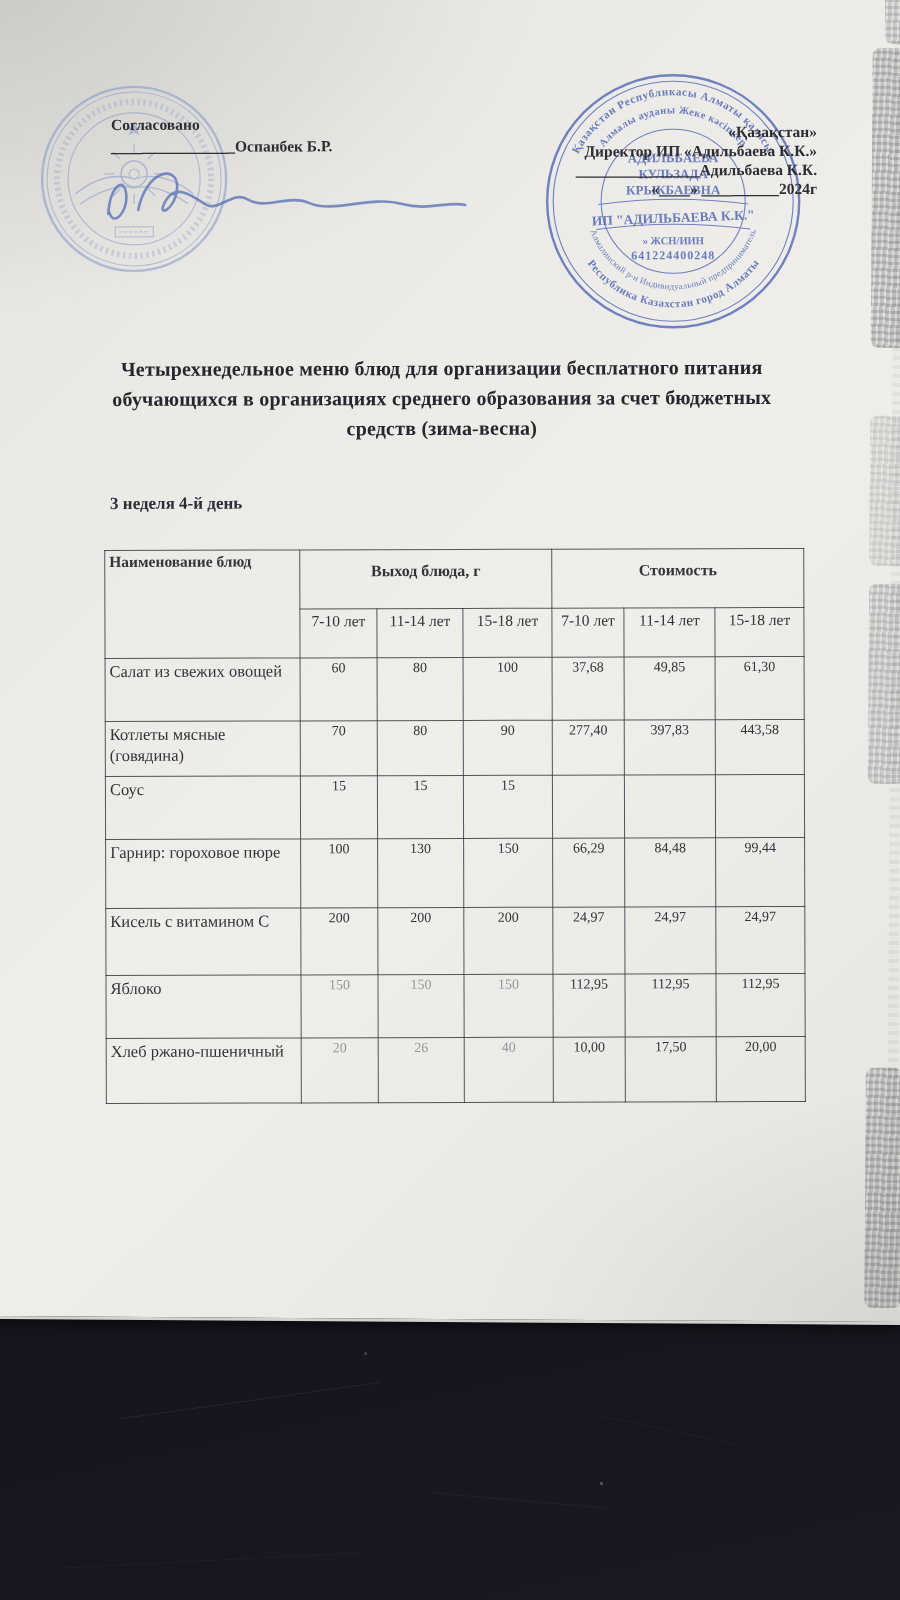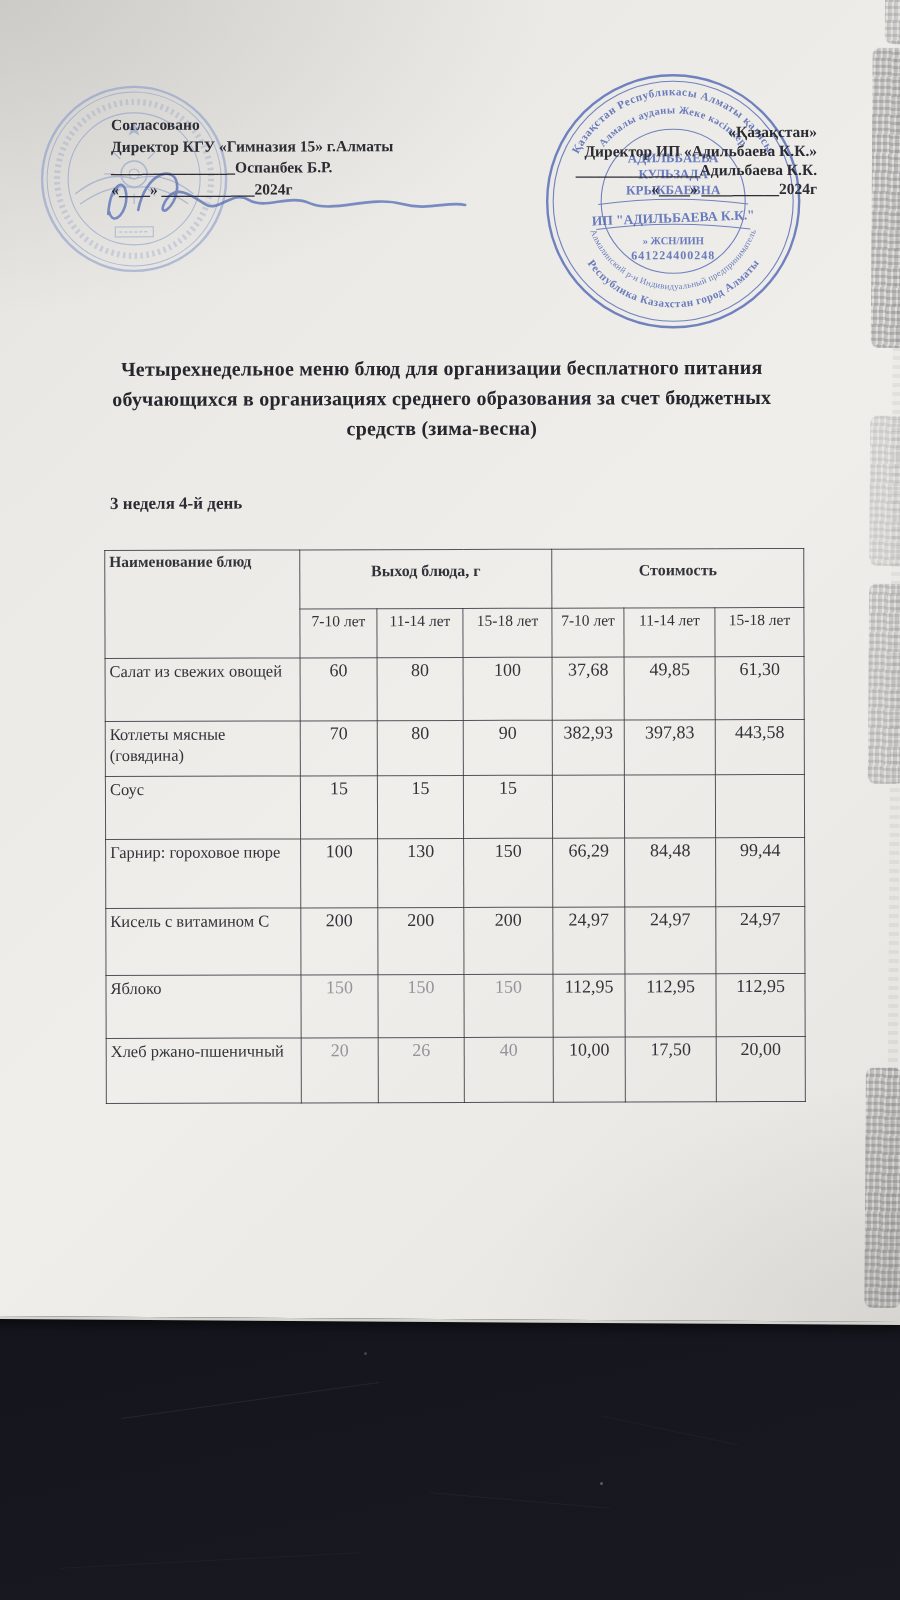--- a/index.html
+++ b/index.html
@@ -58,21 +58,21 @@
          font-weight:bold;font-size:20px;line-height:30px;color:#26272e;letter-spacing:.2px;}
   .subtitle{position:absolute;left:124px;top:500px;font-weight:bold;font-size:17px;color:#2c2d34;z-index:3;}
   
   table.menu{position:absolute;left:118px;top:556px;border-collapse:collapse;table-layout:fixed;
              width:699px;z-index:3;color:#33343b;}
   table.menu td{border:1px solid rgba(45,46,56,.8);padding:2px 4px;vertical-align:top;}
   td.name-h{font-weight:bold;font-size:15.5px;text-align:left;padding:6px 4px 0 6px;border-radius:19px;}
   tr.h1 td.grp{font-weight:bold;font-size:16px;text-align:center;height:44px;padding-top:12px;}
   tr.h2 td{font-weight:normal;font-size:15.5px;text-align:center;height:44px;line-height:20px;padding-top:2px;}
   td.nm{font-size:16.5px;text-align:left;padding:3px 4px 0 6px;line-height:21px;}
-  td.v{font-size:18px;text-align:center;padding-top:4px;}
+  td.v{font-size:14px;text-align:center;padding-top:4px;}
   tr.r0 td{height:58px;} tr.r1 td{height:50px;} tr.r2 td{height:58px;}
   tr.r3 td{height:64px;margin-top:16px;} tr.r4 td{height:62px;} tr.r5 td{height:58px;} tr.r6 td{height:60px;}
   td.faint{color:rgba(75,77,92,.55);}
   td.vb{vertical-align:bottom;padding-bottom:5px;}
   svg text{font-family:"Liberation Serif","DejaVu Serif",serif;}
 </style>
 </head>
 <body>
 
 <div class="scene">
@@ -159,23 +159,21 @@
           <text x="137" y="114" text-anchor="middle" font-size="13" font-weight="bold">КУЛЬЗАДА</text>
           <text x="137" y="130" text-anchor="middle" font-size="13" font-weight="bold">КРЫКБАЕВНА</text>
           <text x="137" y="158" text-anchor="middle" font-size="13.5" font-weight="bold" transform="rotate(-2 137 155)">ИП "АДИЛЬБАЕВА К.К."</text>
           <text x="137" y="180" text-anchor="middle" font-size="10.5" font-weight="bold">» ЖСН/ИИН</text>
           <text x="137" y="195" text-anchor="middle" font-size="12" font-weight="bold" letter-spacing="1">641224400248</text>
         </g>
       </svg>
 
       <div class="appr appr-left">
         <div>Согласовано</div>
-        <div>Директор КГУ «Гимназия 15» г.Алматы</div>
         <div>________________Оспанбек Б.Р.</div>
-        <div>«____» ____________2024г</div>
       </div>
 
       <div class="appr appr-right">
         <div>«Қазақстан»</div>
         <div>Директор ИП «Адильбаева К.К.»</div>
         <div>________________Адильбаева К.К.</div>
         <div>«____» __________2024г</div>
       </div>
 
       <div class="title">
@@ -217,21 +215,21 @@
             <td class="v">100</td>
             <td class="v">37,68</td>
             <td class="v">49,85</td>
             <td class="v">61,30</td>
           </tr>
           <tr class="r1">
             <td class="nm">Котлеты мясные (говядина)</td>
             <td class="v">70</td>
             <td class="v">80</td>
             <td class="v">90</td>
-            <td class="v">382,93</td>
+            <td class="v">277,40</td>
             <td class="v">397,83</td>
             <td class="v">443,58</td>
           </tr>
           <tr class="r2">
             <td class="nm">Соус</td>
             <td class="v">15</td>
             <td class="v">15</td>
             <td class="v">15</td>
             <td class="v"></td>
             <td class="v"></td>

